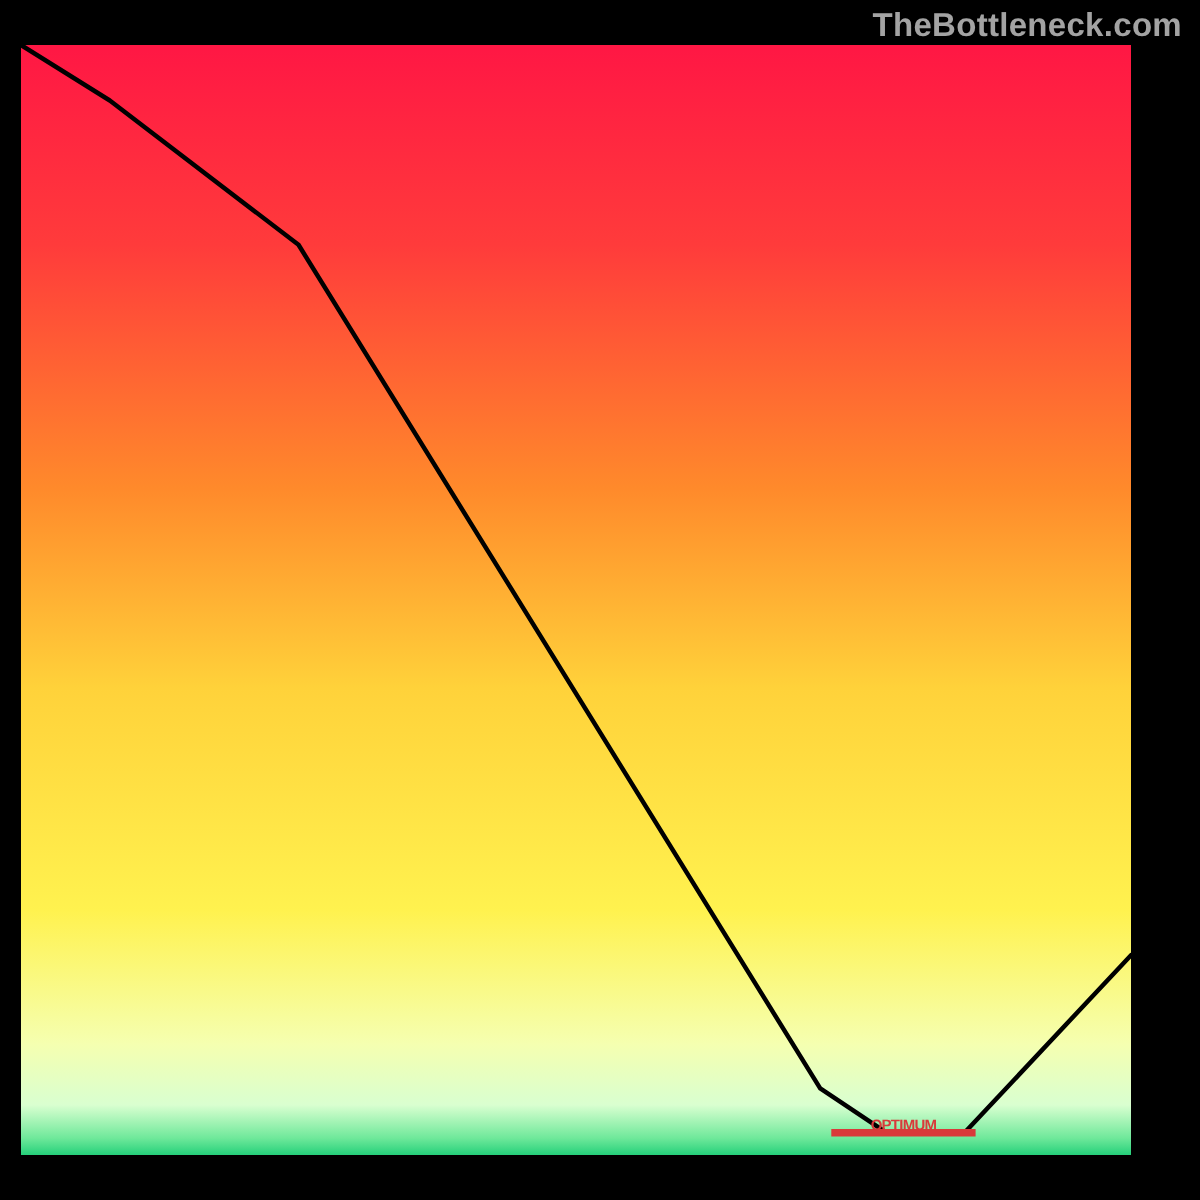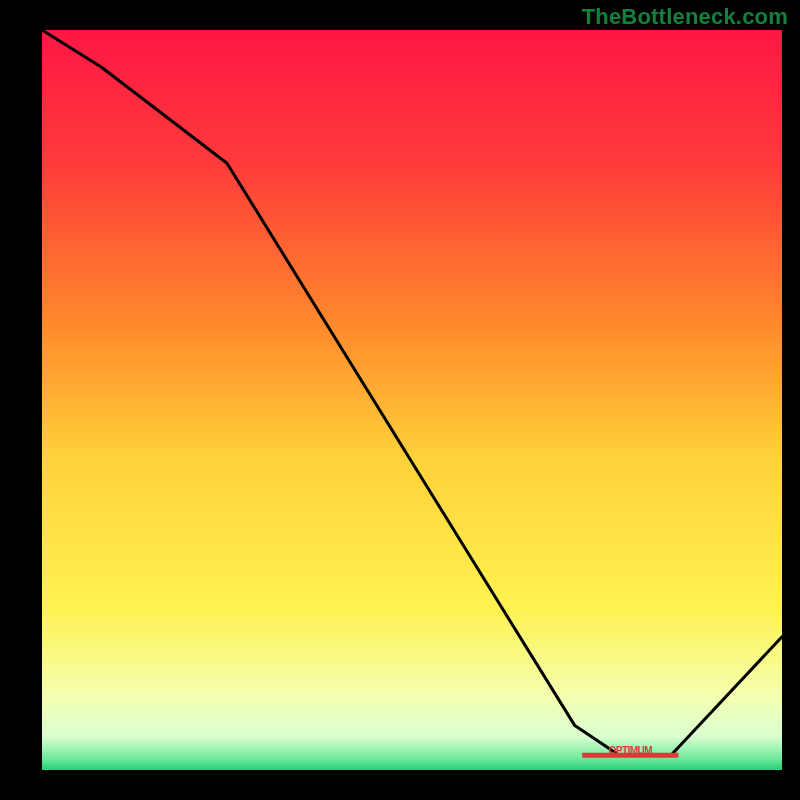--- a/index.html
+++ b/index.html
@@ -16,30 +16,30 @@
     top: 0;
     left: 0;
     width: 800px;
     height: 800px;
     background: #000;
   }
   .watermark {
     position: absolute;
     top: 4px;
     right: 12px;
-    color: #15803d;
+    color: #a3a3a3;
     font-size: 22px;
     font-weight: bold;
     letter-spacing: 0.2px;
     user-select: none;
   }
   .plot {
     position: absolute;
     top: 30px;
-    left: 42px;
+    left: 14px;
     width: 740px;
     height: 716px;
   }
   .annotation {
     position: absolute;
     font-size: 10px;
     font-weight: bold;
     color: #d93a3a;
     letter-spacing: -0.5px;
     transform: translateX(-50%);

